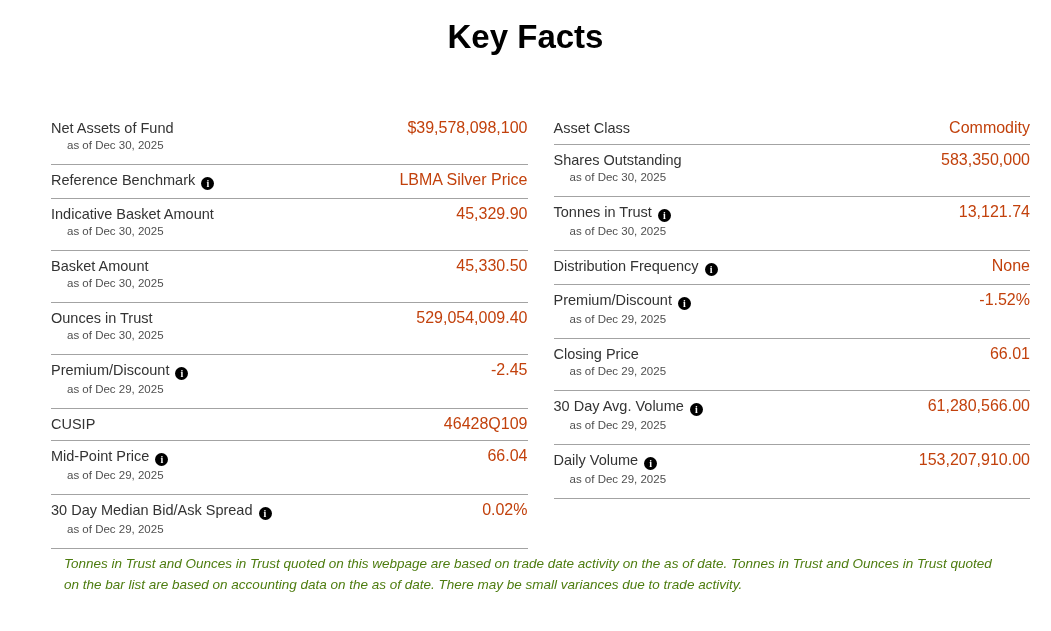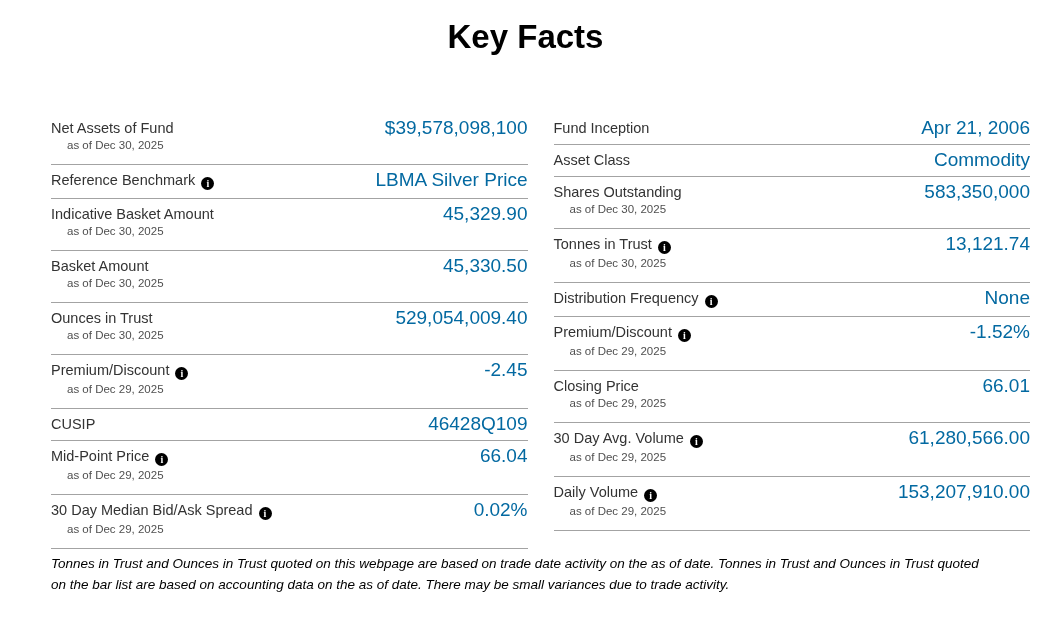--- a/index.html
+++ b/index.html
@@ -36,23 +36,23 @@
     line-height: 16px;
     color: #333333;
   }
   .as-of {
     font-size: 11.5px;
     line-height: 13px;
     color: #4f4f4f;
     margin: 3px 0 4px 16px;
   }
   .fact-value {
-    font-size: 19px;
+    font-size: 16px;
     line-height: 16px;
-    color: #0369a1;
+    color: #c2410c;
     white-space: nowrap;
     padding-left: 12px;
     text-align: right;
   }
   .info-icon {
     display: inline-flex;
     align-items: center;
     justify-content: center;
     width: 13px; height: 13px;
     border-radius: 50%;
@@ -60,26 +60,26 @@
     color: #ffffff;
     font-family: "Liberation Serif", serif;
     font-size: 10px;
     font-weight: bold;
     line-height: 13px;
     margin-left: 6px;
     vertical-align: -2px;
     cursor: pointer;
   }
   .footnote {
-    margin: 5px 51px 0 51px;
+    margin: 5px 51px 0 64px;
     max-width: 946px;
     font-style: italic;
     font-size: 13.5px;
     line-height: 1.55;
-    color: #000000;
+    color: #4d7c0f;
   }
 </style>
 </head>
 <body>
 
 <h1 class="page-title">Key Facts</h1>
 
 <div class="facts">
 
   <div class="col">
@@ -152,26 +152,20 @@
         <div class="fact-label"><span>30 Day Median Bid/Ask Spread</span><span class="info-icon">i</span></div>
         <div class="as-of">as of Dec 29, 2025</div>
       </div>
       <div class="fact-value">0.02%</div>
     </div>
 
   </div>
 
   <div class="col">
 
-    <div class="fact-row">
-      <div>
-        <div class="fact-label">Fund Inception</div>
-      </div>
-      <div class="fact-value">Apr 21, 2006</div>
-    </div>
 
     <div class="fact-row">
       <div>
         <div class="fact-label">Asset Class</div>
       </div>
       <div class="fact-value">Commodity</div>
     </div>
 
 
     <div class="fact-row">

